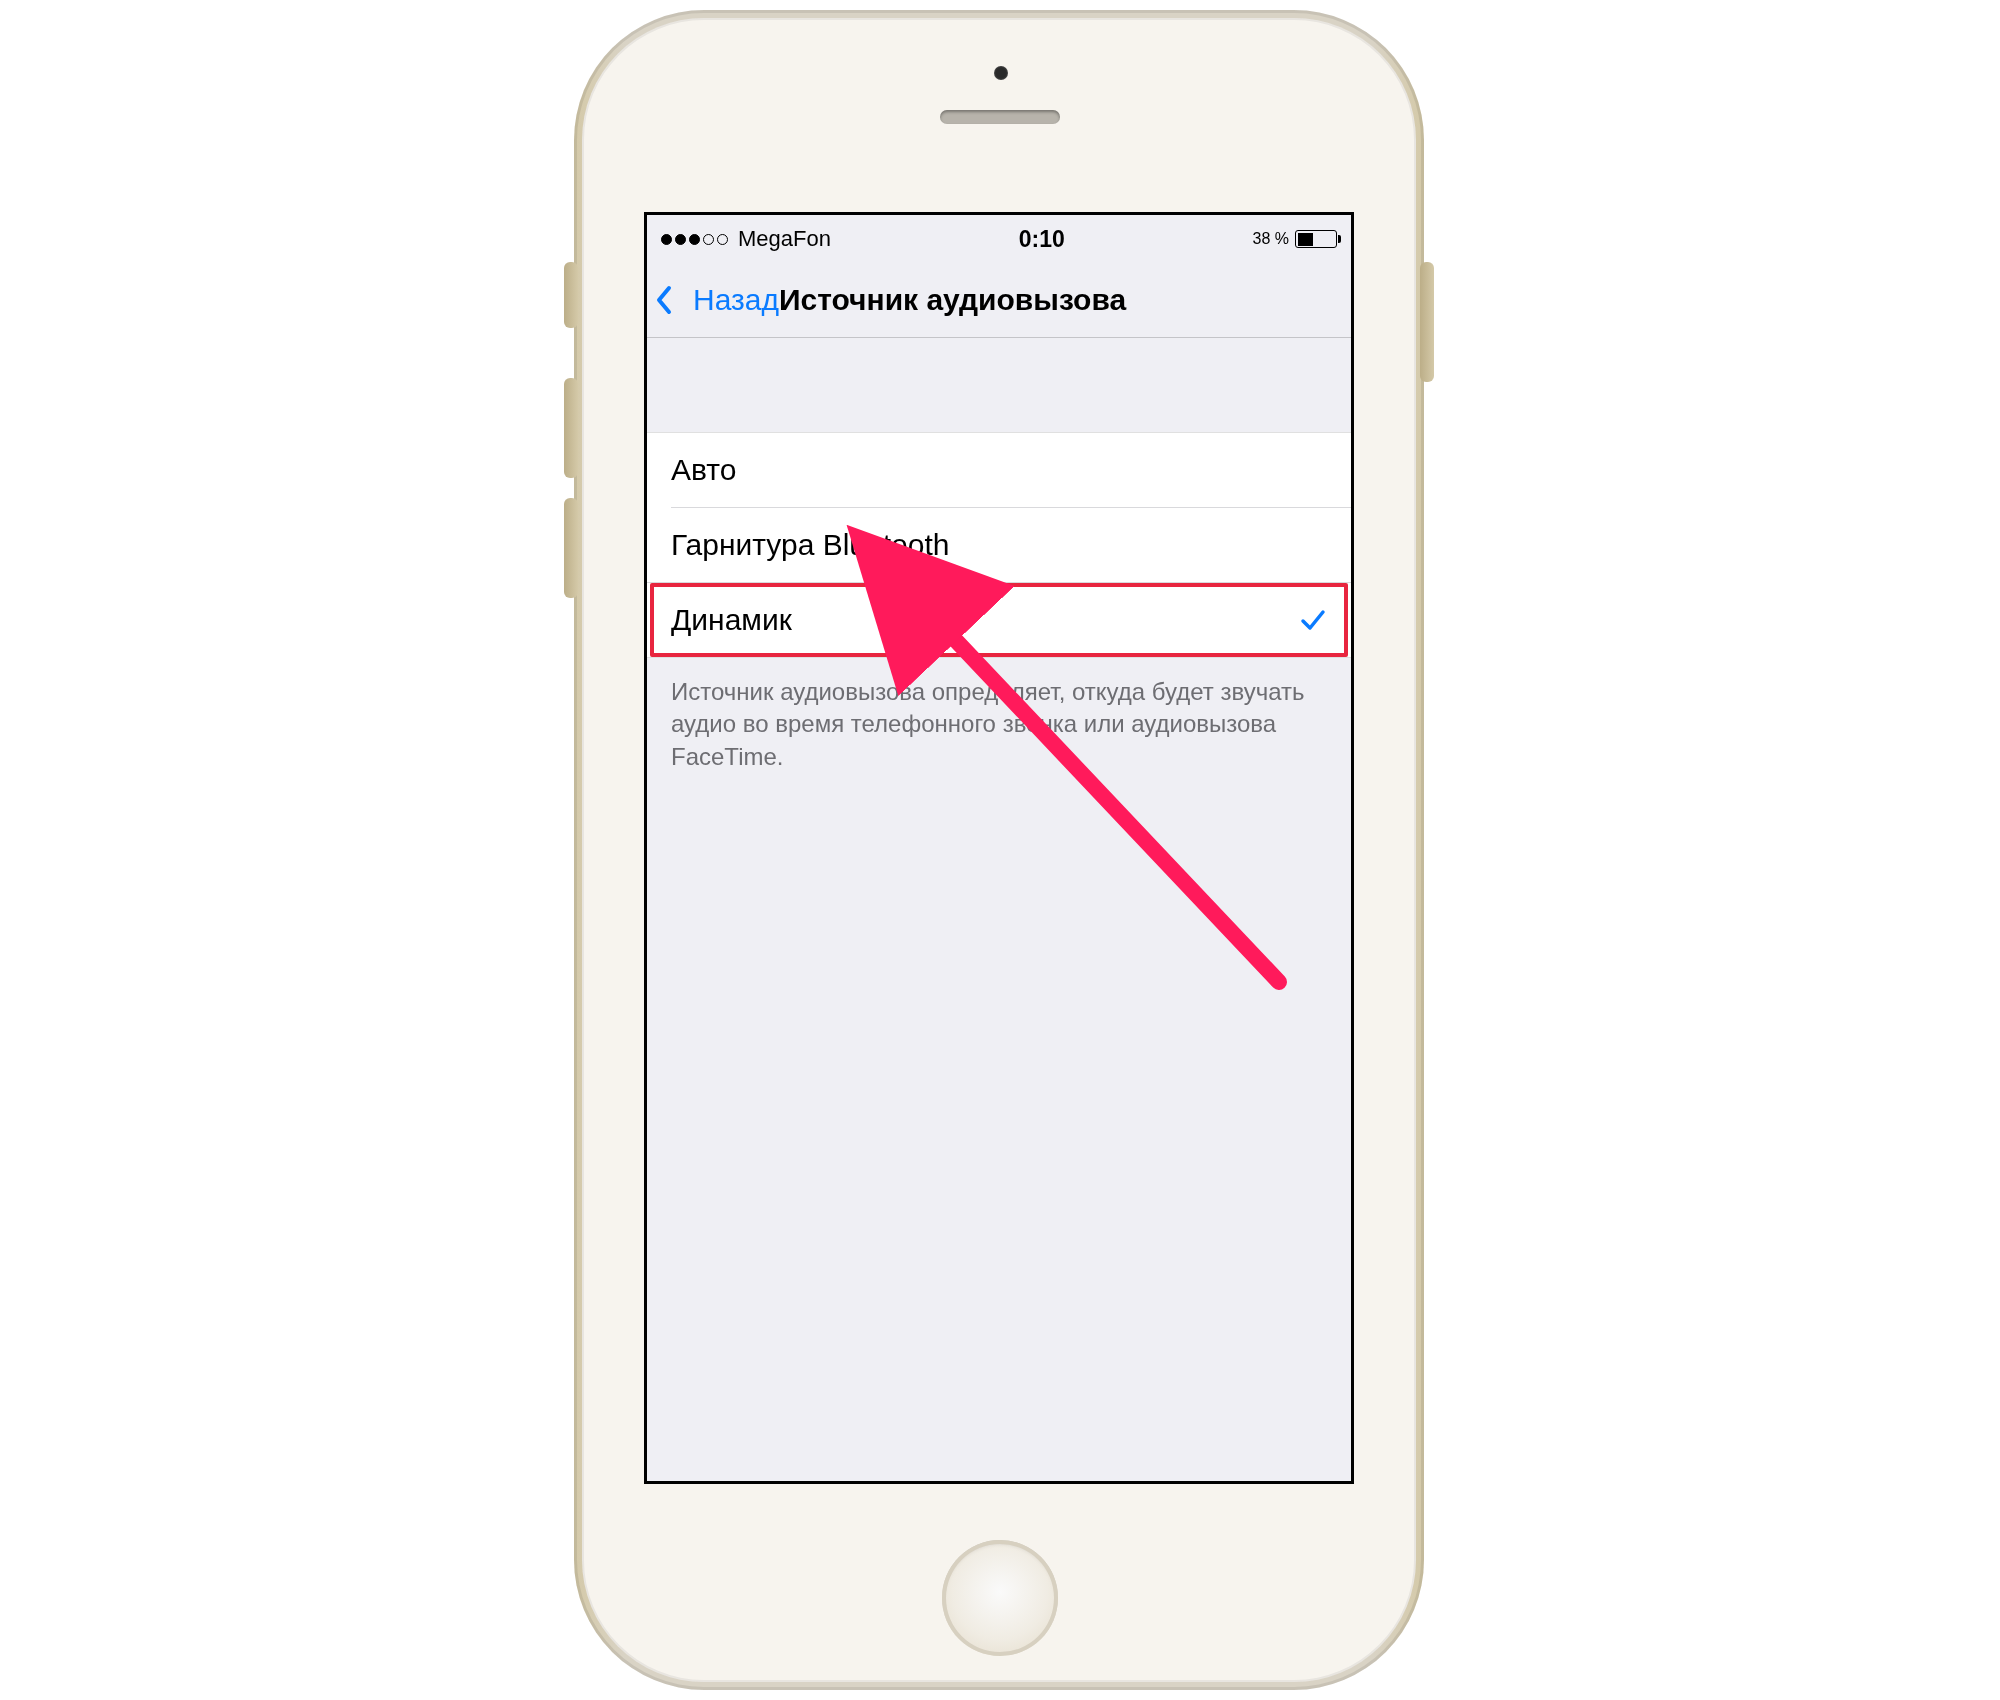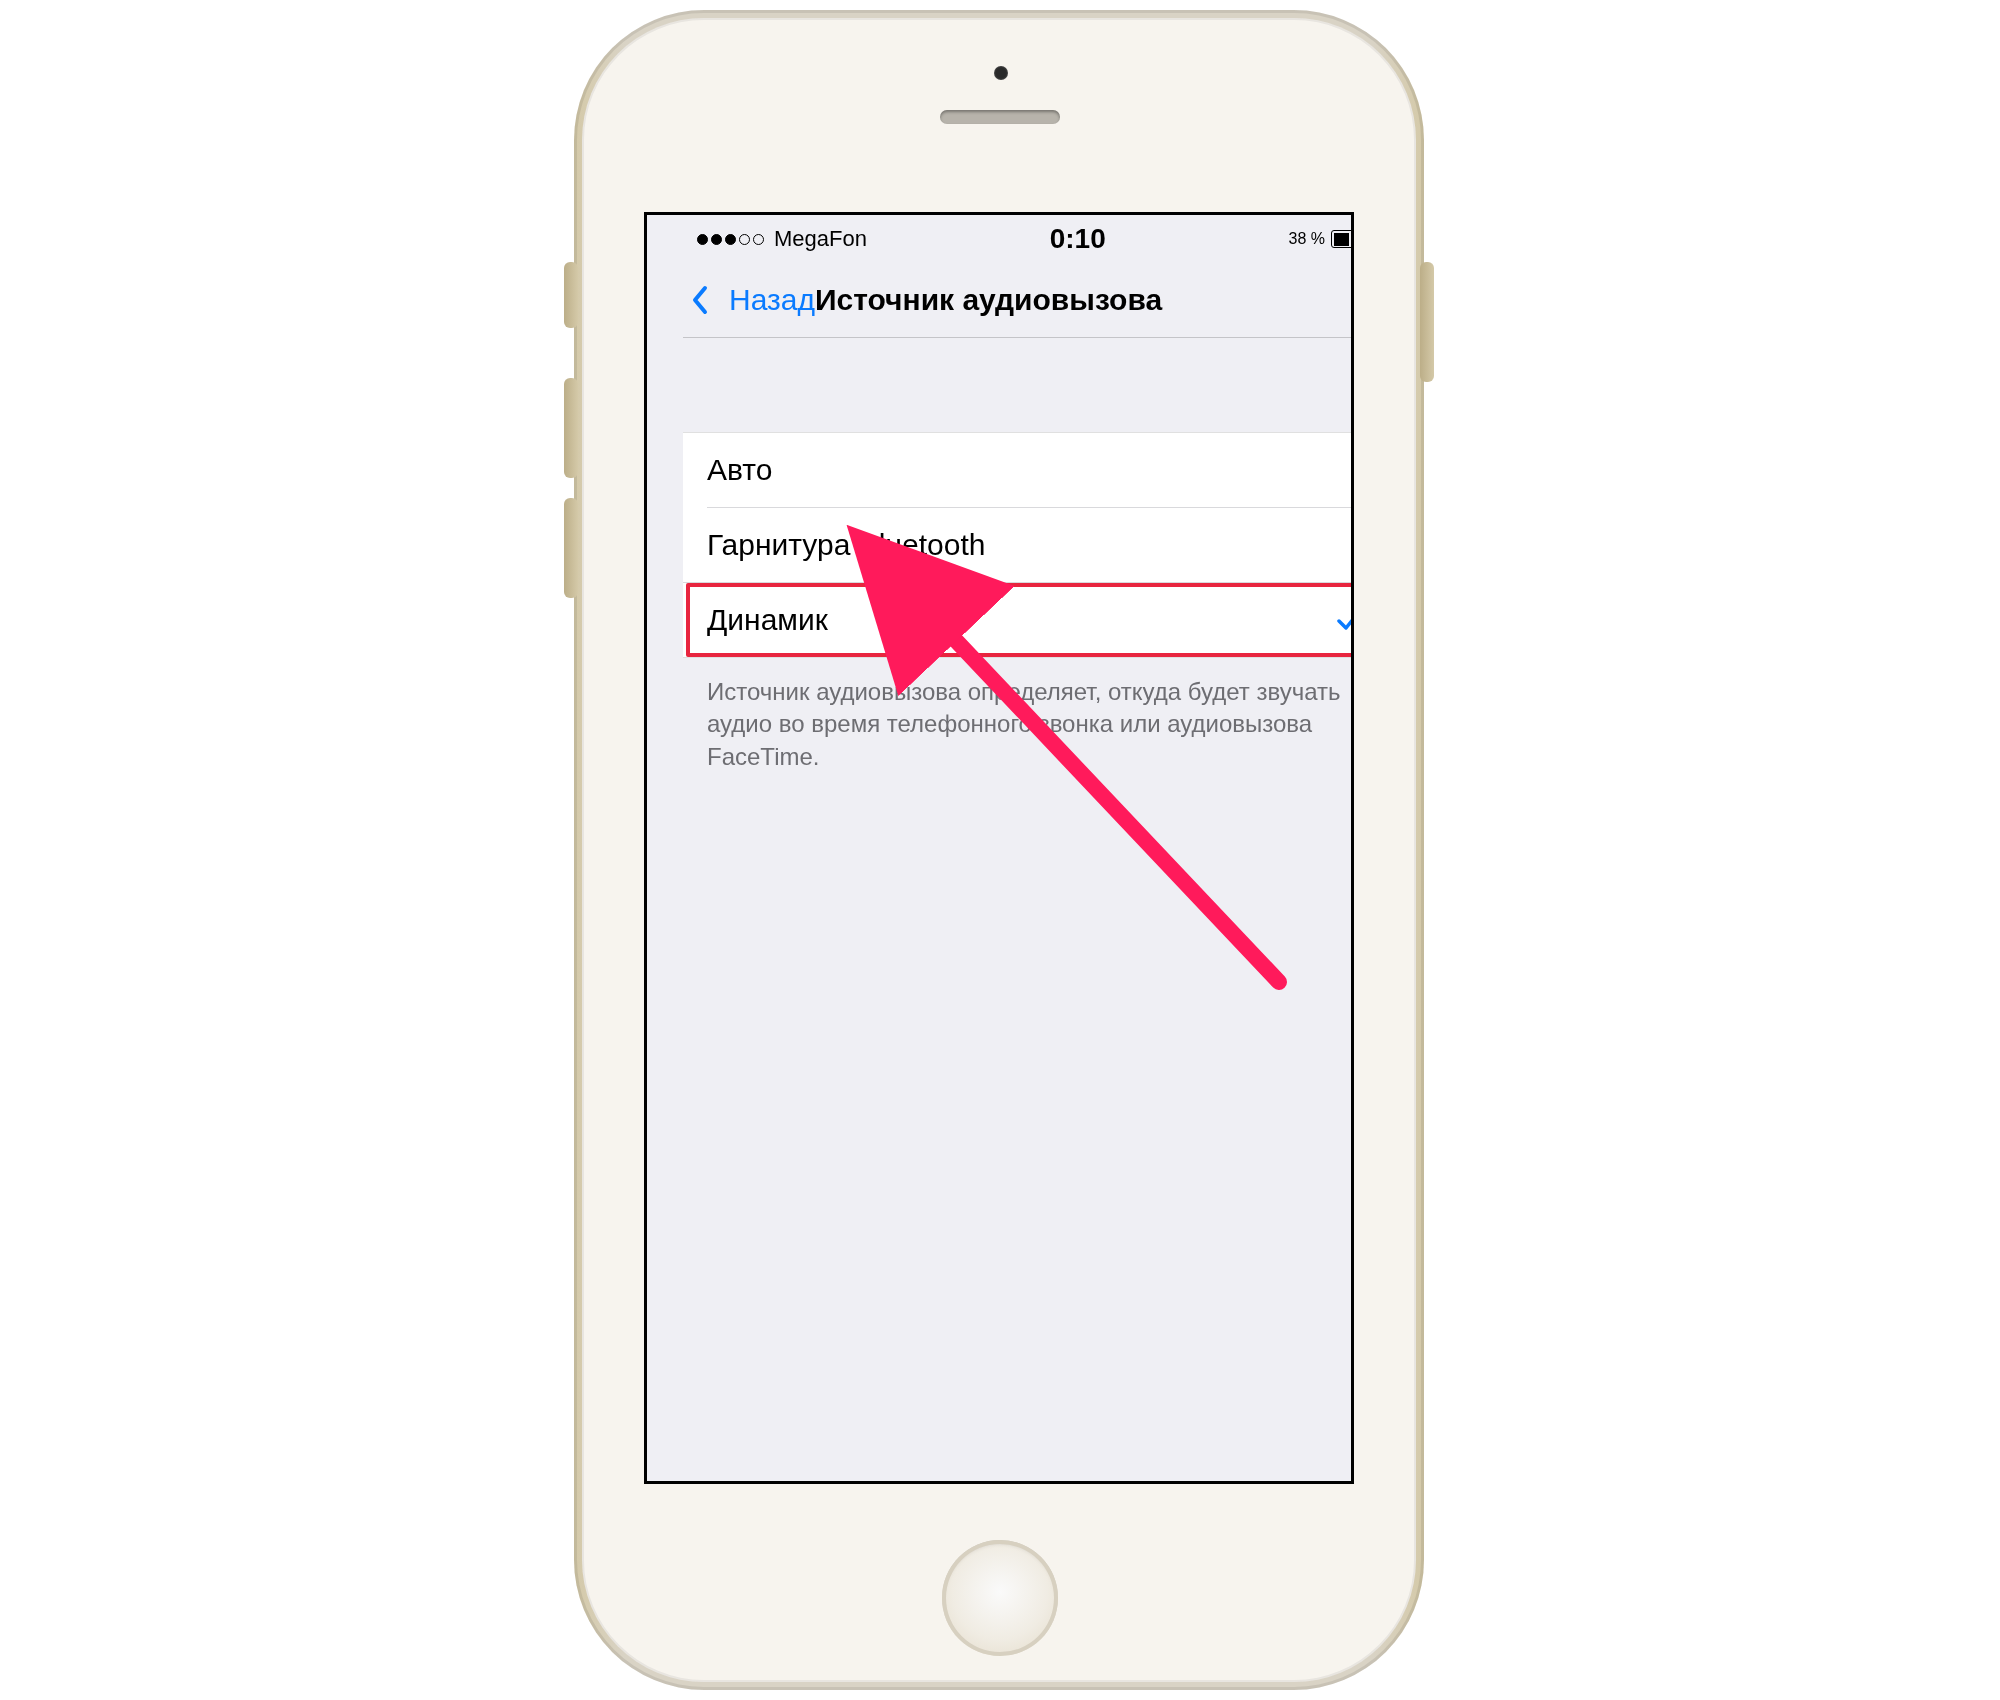--- a/index.html
+++ b/index.html
@@ -28,30 +28,30 @@
   .vol-down{left:564px;top:498px;width:14px;height:100px;}
   .power-btn{left:1420px;top:262px;width:14px;height:120px;}
 
   .camera{position:absolute;left:994px;top:66px;width:14px;height:14px;border-radius:50%;background:#2a2a2a;box-shadow:inset 0 0 2px rgba(255,255,255,.3);}
   .speaker-slit{position:absolute;left:940px;top:110px;width:120px;height:14px;border-radius:7px;background:#b7b3ab;box-shadow:inset 0 2px 3px rgba(0,0,0,.35);}
 
   .home-button{position:absolute;left:942px;top:1540px;width:116px;height:116px;border-radius:50%;background:radial-gradient(circle at 50% 45%,#fafafa 0%,#f0ece3 55%,#e2d9c6 100%);box-shadow:inset 0 0 0 4px #d7d0c0,inset 0 3px 5px rgba(0,0,0,.15);}
 
   
   .screen-bezel{position:absolute;left:644px;top:212px;width:710px;height:1272px;border:3px solid #000;box-sizing:border-box;overflow:hidden;background:var(--screen-bg);}
-  .screen{width:100%;height:100%;display:flex;flex-direction:column;padding-left:36px;}
+  .screen{width:100%;height:100%;display:flex;flex-direction:column;}
 
   
   .status-bar{height:48px;display:flex;align-items:center;justify-content:space-between;padding:0 14px;font-size:22px;background:var(--screen-bg);}
   .status-left{display:flex;align-items:center;gap:10px;}
   .signal{display:flex;gap:3px;}
   .signal .dot{width:11px;height:11px;border-radius:50%;border:1.5px solid #000;box-sizing:border-box;}
   .signal .dot.filled{background:#000;}
   .carrier{font-size:22px;}
-  .status-time{font-weight:600;font-size:28px;}
+  .status-time{font-weight:600;font-size:23px;}
   .status-right{display:flex;align-items:center;gap:6px;font-size:16px;}
   .battery{width:42px;height:18px;border:1.6px solid #000;border-radius:3px;position:relative;box-sizing:border-box;}
   .battery::after{content:"";position:absolute;right:-5px;top:4px;width:3px;height:8px;background:#000;border-radius:0 2px 2px 0;}
   .battery .fill{position:absolute;left:1.5px;top:1.5px;bottom:1.5px;width:38%;background:#000;}
 
   
   .nav-bar{height:74px;display:flex;align-items:center;background:var(--screen-bg);border-bottom:1px solid rgba(0,0,0,.18);position:relative;}
   .back-wrap{display:flex;align-items:center;gap:18px;color:var(--ios-blue);font-size:30px;padding-left:6px;cursor:pointer;}
   .back-chevron{width:22px;height:36px;display:inline-flex;align-items:center;justify-content:center;}
   .back-chevron svg{stroke:var(--ios-blue);}

